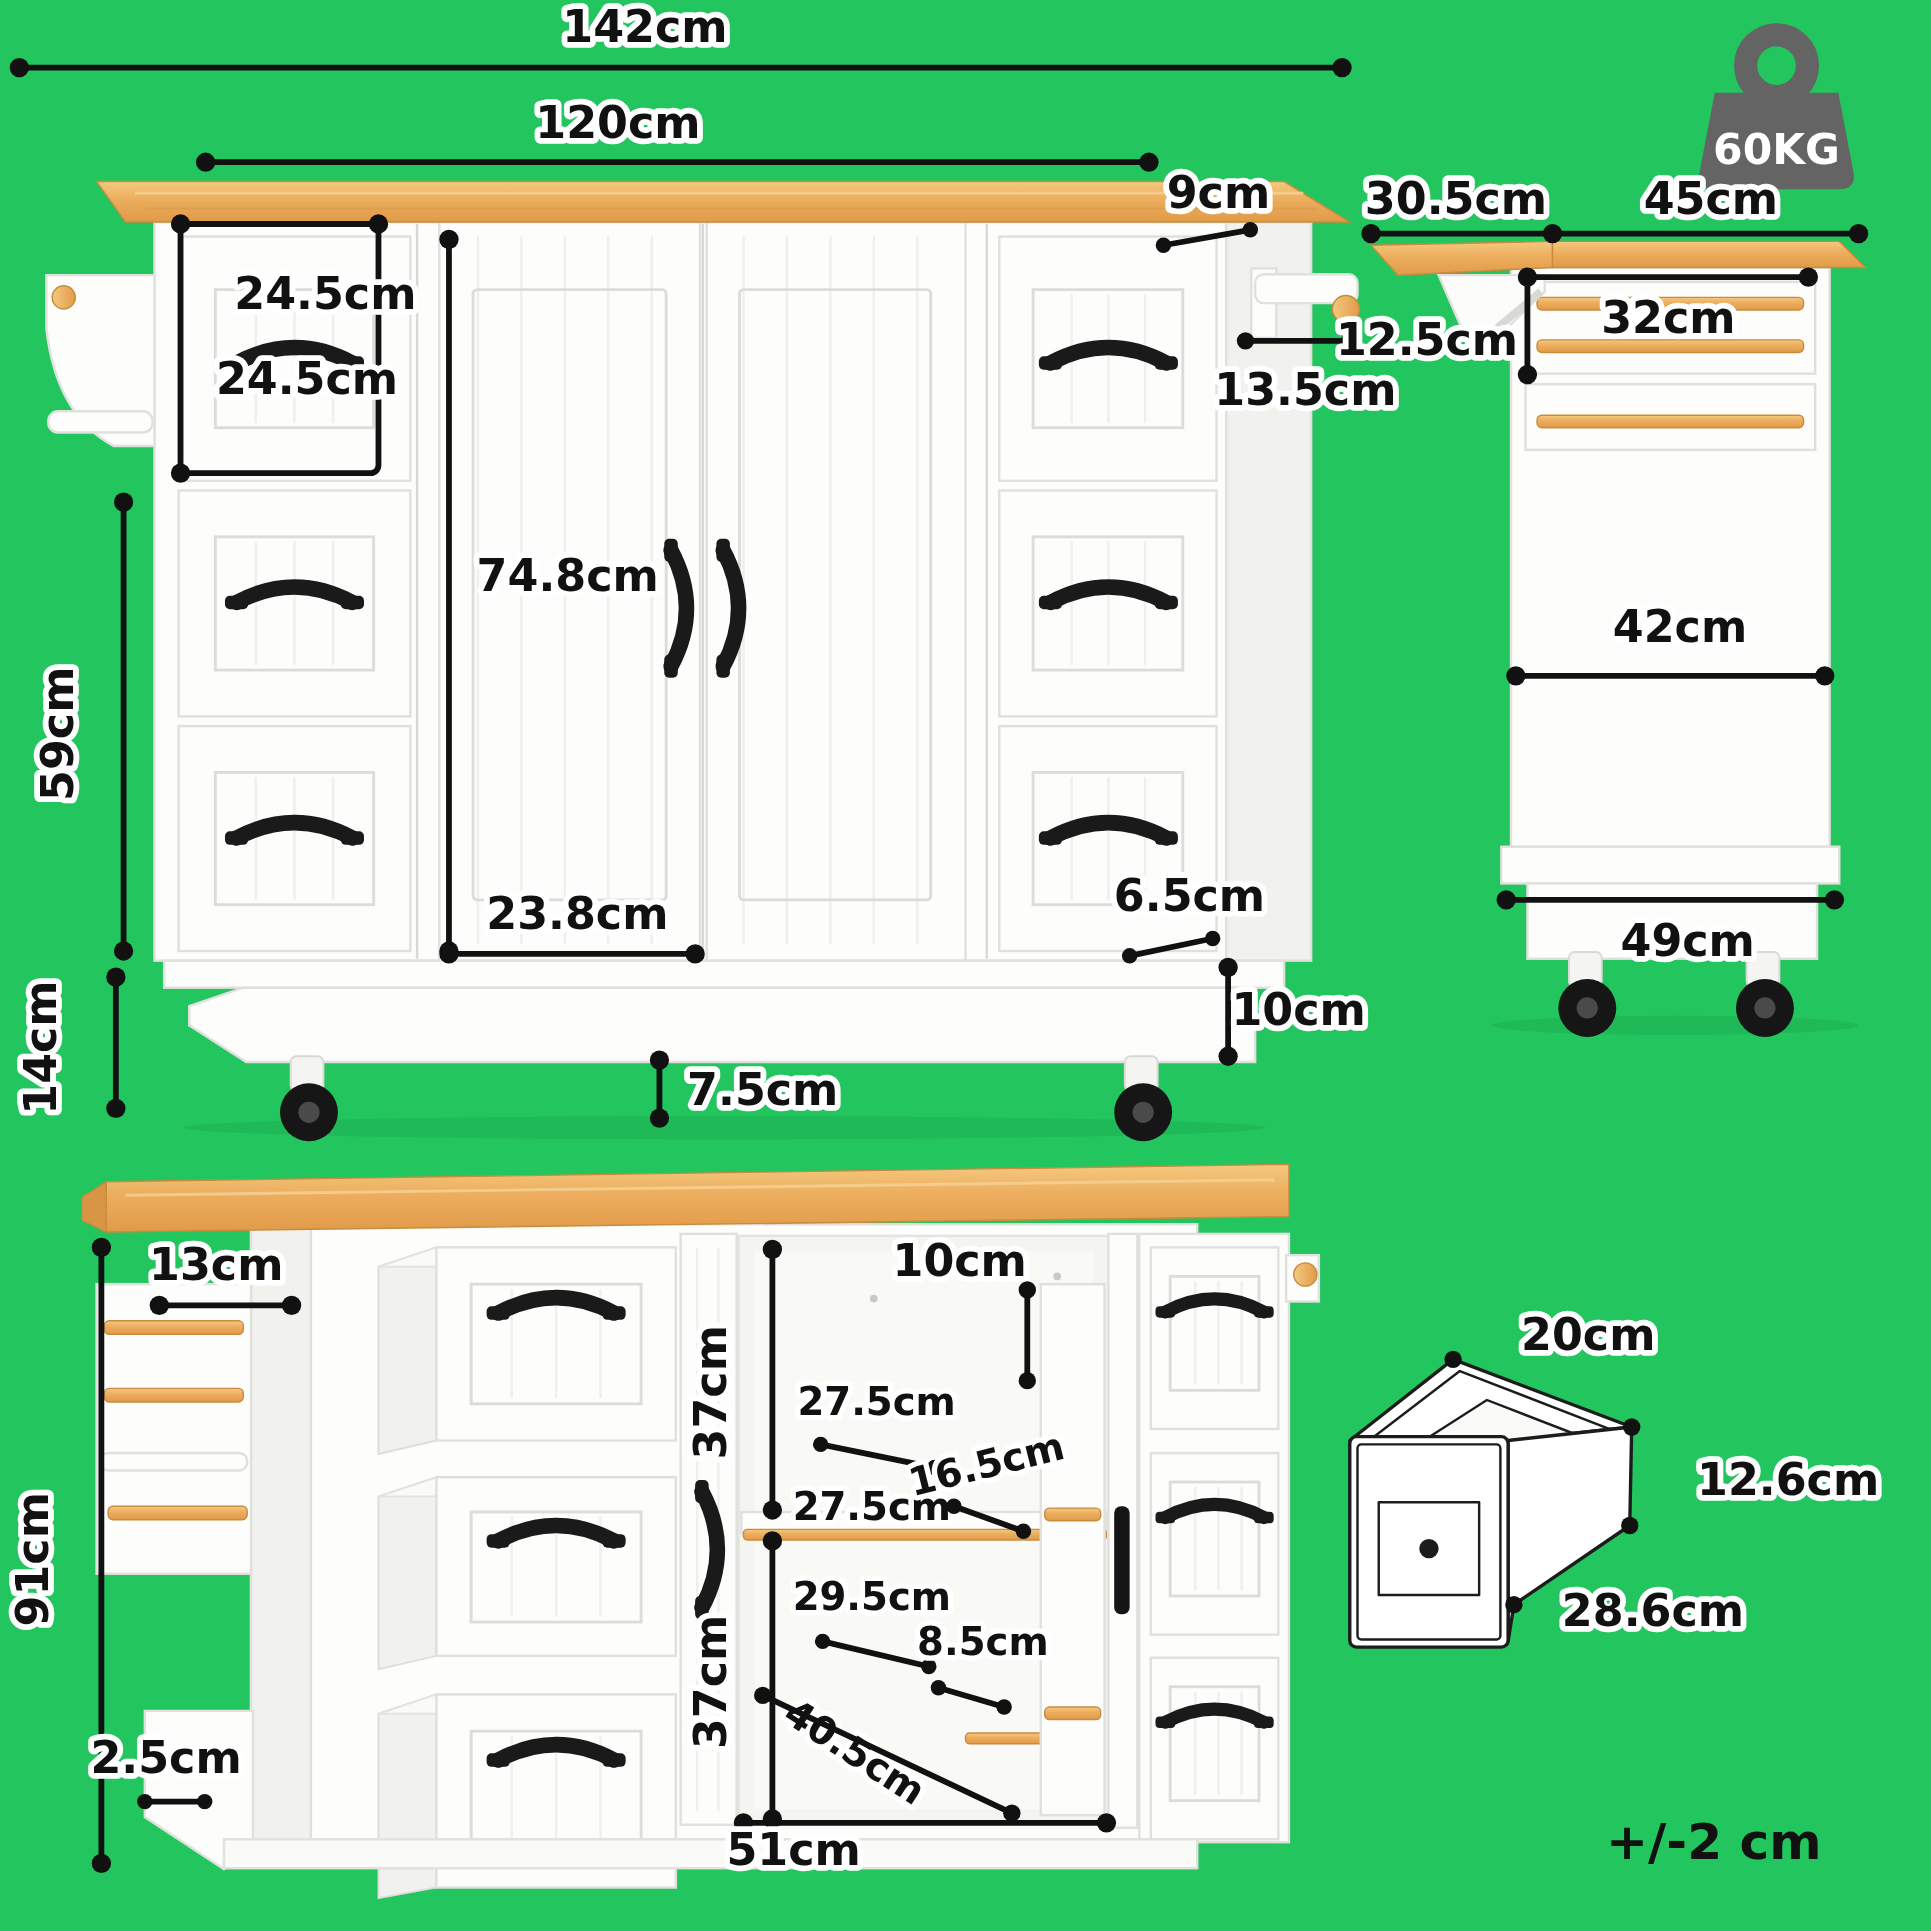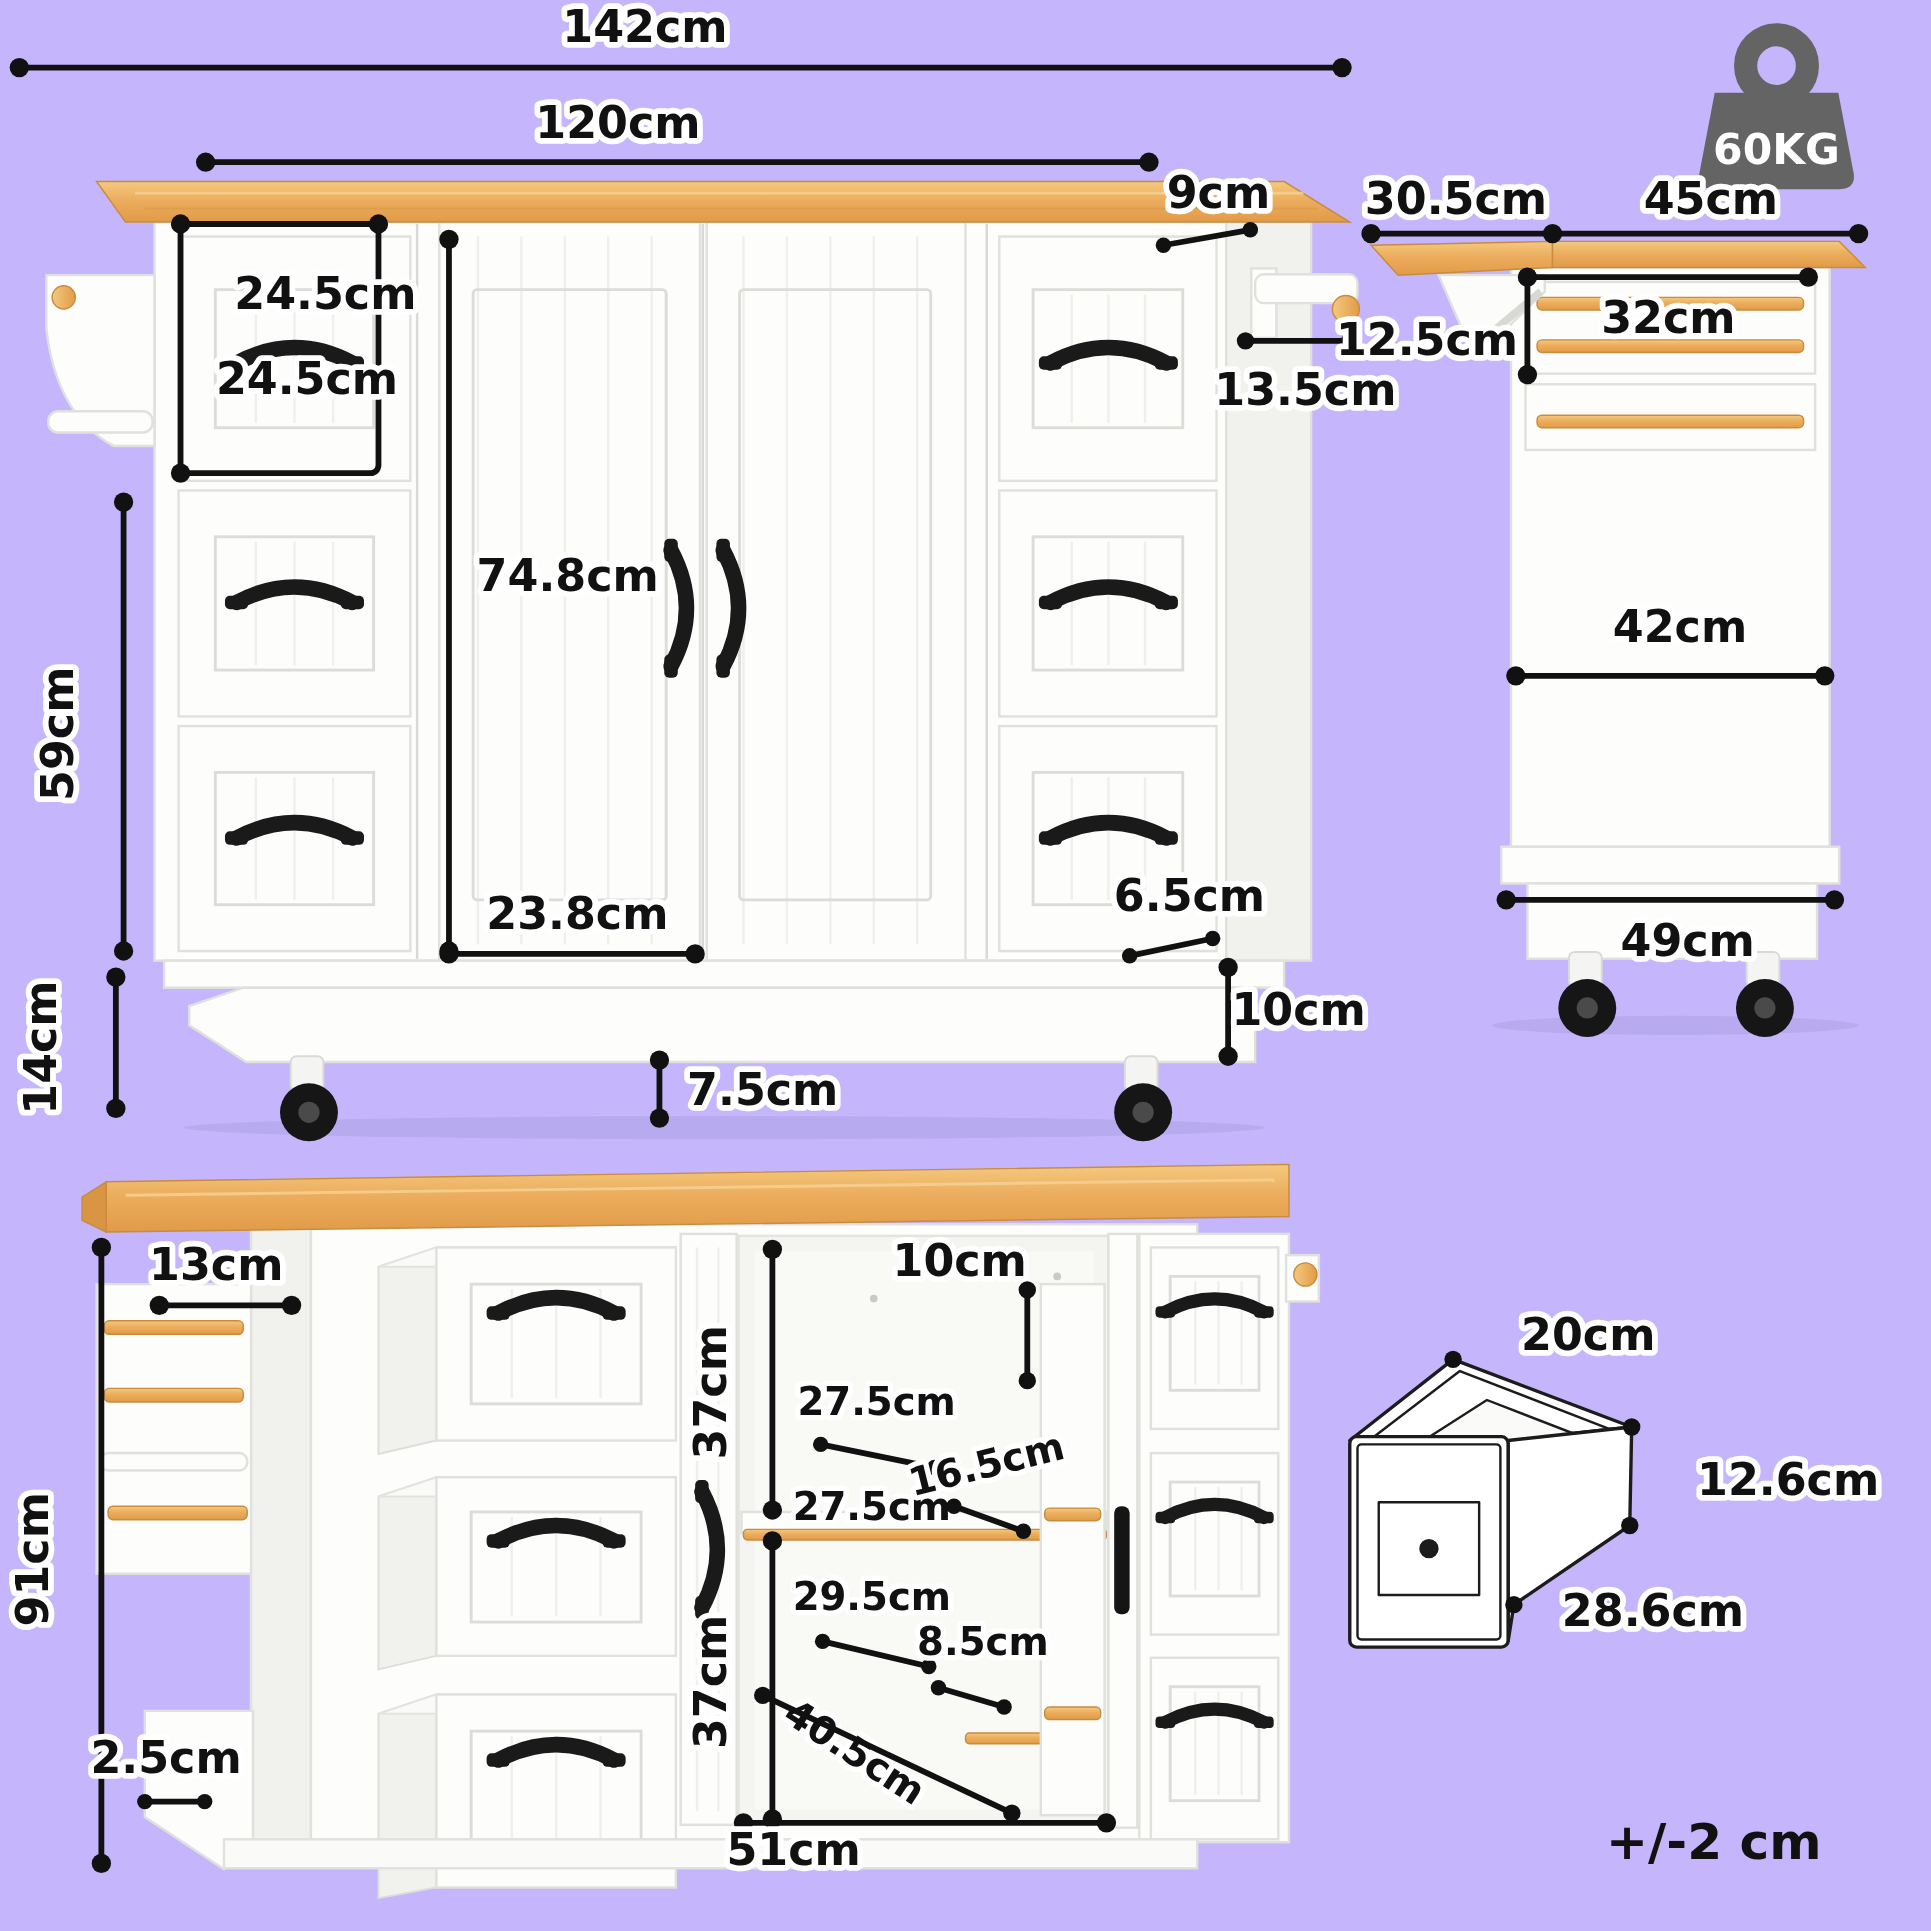--- a/index.html
+++ b/index.html
@@ -1,16 +1,16 @@
 <!DOCTYPE html>
 <html><head>
 <meta charset="utf-8">
 <style>
   html,body{margin:0;padding:0;background:#fff;}
-  .stage{width:1931px;height:1931px;position:relative;background:#c4b5fd;font-family:"DejaVu Sans",sans-serif;}
+  .stage{width:1931px;height:1931px;position:relative;background:#22c55e;font-family:"DejaVu Sans",sans-serif;}
   svg{display:block;}
   .lb{font:700 46px "DejaVu Sans",sans-serif;fill:#111;stroke:#fff;stroke-width:12px;paint-order:stroke;stroke-linejoin:round;text-anchor:middle;}
   .lb-s{font:700 40px "DejaVu Sans",sans-serif;fill:#111;stroke:#fff;stroke-width:11px;paint-order:stroke;stroke-linejoin:round;text-anchor:middle;}
   .lb-plain{font:700 52px "DejaVu Sans",sans-serif;fill:#111;text-anchor:middle;}
   .lb-w{font:700 44px "DejaVu Sans",sans-serif;fill:#fff;text-anchor:middle;}
   .dim{stroke:#111;stroke-width:6;fill:none;}
   .dimbox{stroke:#111;stroke-width:6;fill:none;}
   .dot{fill:#111;}
   .panel{fill:#fdfdfc;stroke:#e0e0dd;stroke-width:2.5;}
   .panel-side{fill:#f1f1ee;stroke:#e0e0dd;stroke-width:2.5;}

